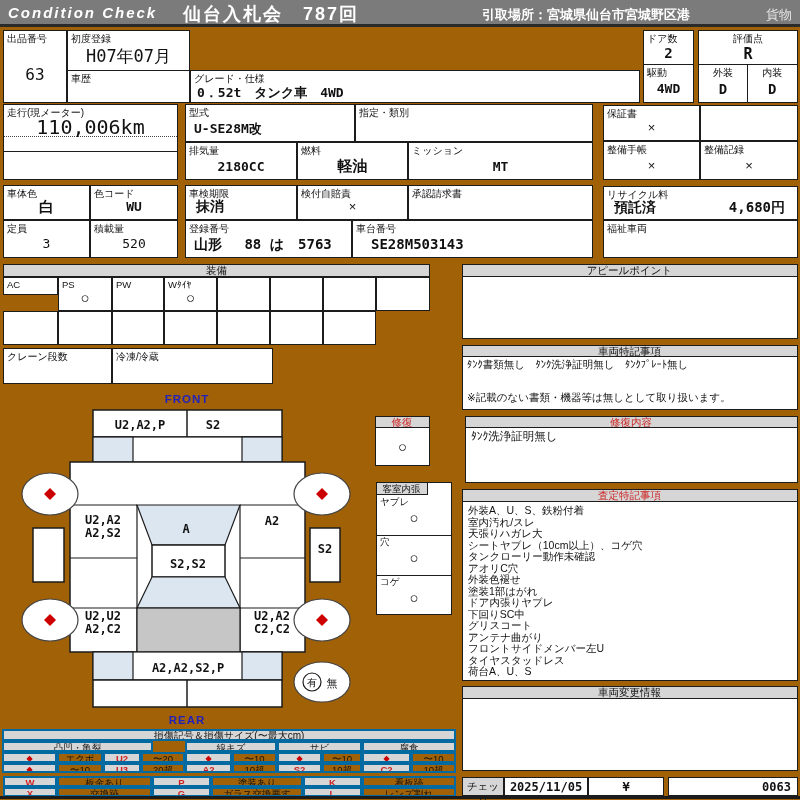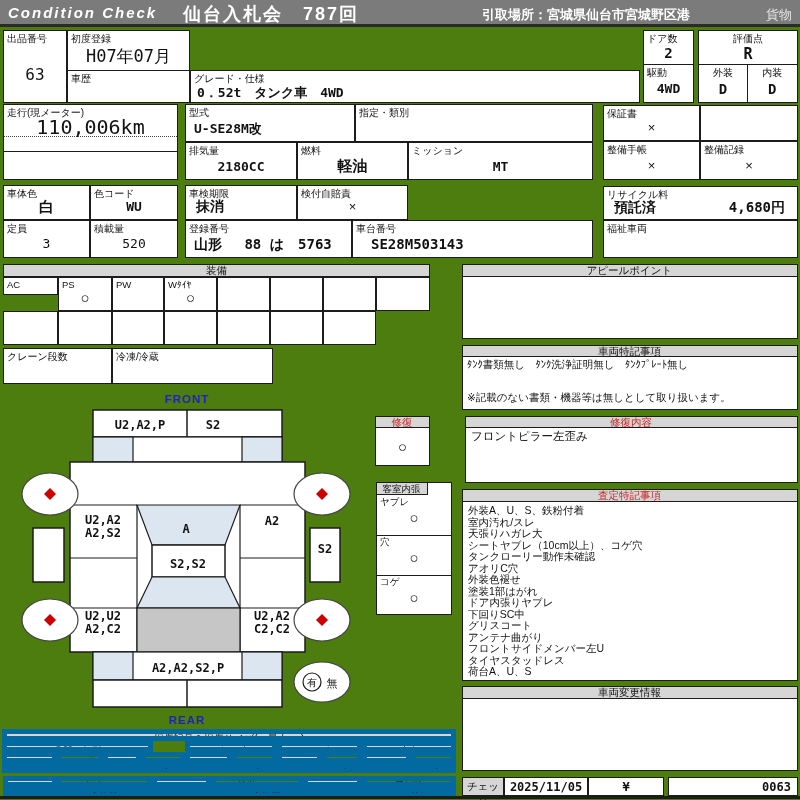--- a/index.html
+++ b/index.html
@@ -1,16 +1,16 @@
 <!DOCTYPE html>
 <html><head>
 <meta charset="utf-8">
 <style>
   html,body{margin:0;padding:0;background:#fff;}
-  #sheet{position:relative;width:800px;height:800px;background:#4d7c0f;overflow:hidden;
+  #sheet{position:relative;width:800px;height:800px;background:#a16207;overflow:hidden;
          font-family:"Liberation Sans","DejaVu Sans",sans-serif;color:#111;}
   
   .topbar{position:absolute;left:0;top:0;width:800px;height:27px;background:#7b7b7b;
           border-bottom:3px solid #2a2a2a;box-sizing:border-box;color:#fff;}
   .brand{position:absolute;left:8px;top:4px;font-style:italic;font-weight:bold;font-size:15px;letter-spacing:2px;}
   .auction{position:absolute;left:183px;top:2px;font-weight:bold;font-size:18px;letter-spacing:2px;}
   .pickup{position:absolute;left:482px;top:6px;font-weight:bold;font-size:13px;}
   .cat{position:absolute;right:8px;top:6px;font-size:13px;color:#e3e3e3;}
   
   .c{position:absolute;border:1.5px solid #1c1c1c;background:#fff;box-sizing:border-box;}
@@ -19,21 +19,21 @@
   .val{position:absolute;left:0;right:0;text-align:center;font-weight:bold;white-space:nowrap;}
   .mono{font-family:"DejaVu Sans Mono","Liberation Mono",monospace;}
   .hdr{position:absolute;background:#d6d6d6;border:1.5px solid #1c1c1c;box-sizing:border-box;
        text-align:center;font-size:10.5px;line-height:11px;white-space:nowrap;overflow:hidden;}
   .red{color:#c22;}
   .gray{background:#d6d6d6;}
   .mark{position:absolute;left:0;right:0;text-align:center;font-size:15px;line-height:15px;}
   .dotline{position:absolute;border-top:1.5px dotted #444;}
   .solidline{position:absolute;border-top:1.5px solid #1c1c1c;}
   .notes-line{font-size:10.5px;line-height:11.5px;white-space:nowrap;}
-  .legend-cell{position:absolute;border:5px solid #0369a1;box-sizing:border-box;font-size:9.5px;
+  .legend-cell{position:absolute;border:2px solid #0369a1;box-sizing:border-box;font-size:9.5px;
                text-align:center;overflow:hidden;white-space:nowrap;line-height:10px;}
   .diam{color:#c00;font-size:8px;}
   .code{color:#c22;font-weight:bold;background:#d6d6d6;text-decoration:underline;}
   svg text{font-family:"DejaVu Sans Mono","Liberation Mono",monospace;font-weight:bold;font-size:12px;fill:#111;}
   svg .dirlbl{font-family:"Liberation Sans",sans-serif;fill:#2222bb;font-size:11.5px;letter-spacing:1px;}
   .baseline{position:absolute;left:0;top:796px;width:800px;height:2.5px;background:#1c1c1c;}
 </style>
 </head>
 <body>
 
@@ -139,20 +139,24 @@
     <span class="lbl">積載量</span>
     <div class="val mono" style="top:15px;font-size:13px;font-weight:normal">520</div>
   </div>
   <div class="c" style="left:185px;top:185px;width:112px;height:35px">
     <span class="lbl">車検期限</span>
     <div class="val" style="top:12px;left:10px;right:auto;font-size:14px">抹消</div>
   </div>
   <div class="c" style="left:297px;top:185px;width:111px;height:35px">
     <span class="lbl">検付自賠責</span>
     <div class="val" style="top:13px;font-size:13px;font-weight:normal">×</div>
+  </div>
+  <div class="c" style="left:408px;top:185px;width:185px;height:35px">
+    <span class="lbl">承認請求書</span>
+    <div class="val"></div>
   </div>
   <div class="c" style="left:185px;top:220px;width:167px;height:38px">
     <span class="lbl">登録番号</span>
     <div class="val mono" style="top:15px;left:8px;right:auto;font-size:14px">山形　 88 は　5763</div>
   </div>
   <div class="c" style="left:352px;top:220px;width:241px;height:38px">
     <span class="lbl">車台番号</span>
     <div class="val mono" style="top:15px;left:18px;right:auto;font-size:14px">SE28M503143</div>
   </div>
   <div class="c" style="left:603px;top:186px;width:195px;height:34px">
@@ -208,21 +212,21 @@
     <div class="notes-line" style="position:absolute;left:4px;top:13px">ﾀﾝｸ書類無し　ﾀﾝｸ洗浄証明無し　ﾀﾝｸﾌﾟﾚｰﾄ無し</div>
     <div class="notes-line" style="position:absolute;left:4px;top:46px">※記載のない書類・機器等は無しとして取り扱います。</div>
   </div>
 
   <div class="c" style="left:375px;top:416px;width:55px;height:50px">
     <div class="hdr red" style="left:-1.5px;top:-1.5px;width:55px;height:12px">修復</div>
     <div class="mark" style="top:22px">○</div>
   </div>
   <div class="c" style="left:465px;top:416px;width:333px;height:67px">
     <div class="hdr red" style="left:-1.5px;top:-1.5px;width:333px;height:12px">修復内容</div>
-    <div class="notes-line" style="position:absolute;left:5px;top:14px;font-size:11.5px">フロントピラー左歪み</div>
+    <div class="notes-line" style="position:absolute;left:5px;top:14px;font-size:11.5px">ﾀﾝｸ洗浄証明無し</div>
   </div>
 
   <div class="c" style="left:376px;top:482px;width:76px;height:133px">
     <div class="hdr" style="left:-1.5px;top:-1.5px;width:52px;height:13px;font-size:9.5px">客室内張</div>
     <div style="position:absolute;left:0;top:11.5px;width:100%;height:40px;border-bottom:1.5px solid #1c1c1c">
       <span class="lbl" style="font-size:9.5px">ヤブレ</span>
       <div class="mark" style="top:15px">○</div>
     </div>
     <div style="position:absolute;left:0;top:51.5px;width:100%;height:40px;border-bottom:1.5px solid #1c1c1c">
       <span class="lbl" style="font-size:9.5px">穴</span>

